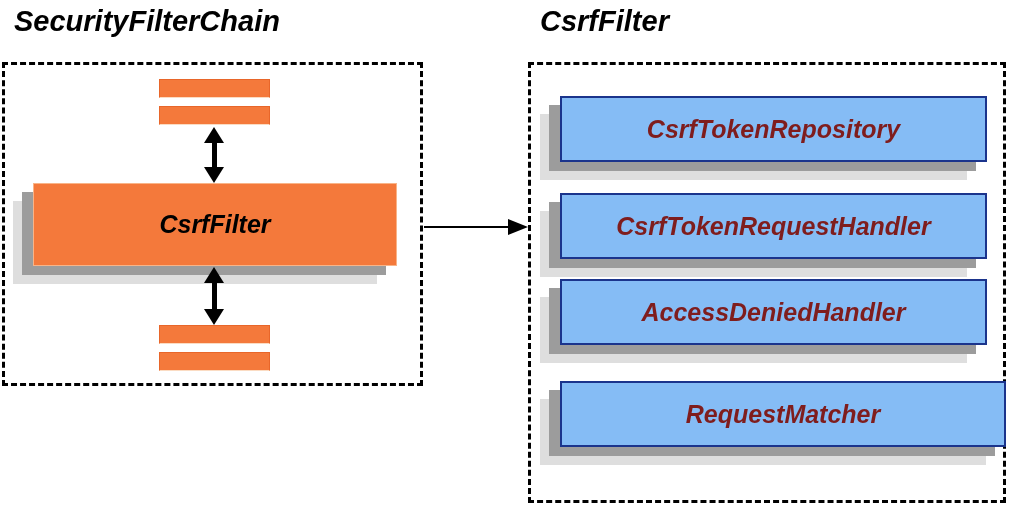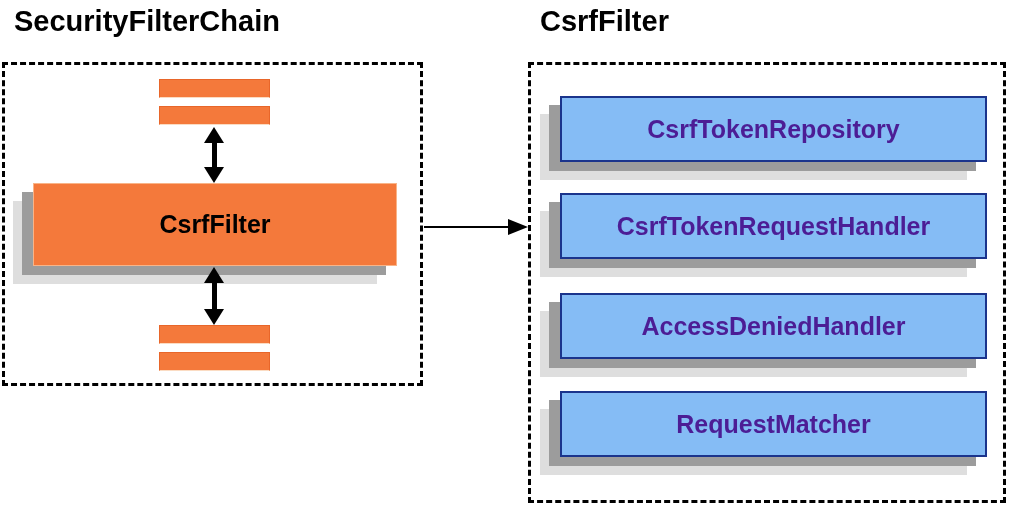--- a/index.html
+++ b/index.html
@@ -7,20 +7,21 @@
     padding: 0;
     background: #ffffff;
     font-family: "Liberation Sans", sans-serif;
   }
   .canvas {
     position: relative;
     width: 1010px;
     height: 505px;
     background: var(--page-bg, #ffffff);
     overflow: hidden;
+    font-style: italic;
   }
   .panel-title {
     position: absolute;
     font-size: 29px;
     font-weight: bold;
     color: #000000;
     white-space: nowrap;
     letter-spacing: 0px;
   }
   #title-left  { left: 14px;  top: 5px; }
@@ -85,26 +86,26 @@
     width: 100%;
     height: 100%;
     background: var(--blue, #85BCF5);
     border: 2px solid var(--blue-border, #1B348C);
     box-sizing: border-box;
     display: flex;
     align-items: center;
     justify-content: center;
     font-size: 25px;
     font-weight: bold;
-    color: #4c1d95;
+    color: #7f1d1d;
   }
   #component-0 { top: 96px;  }
   #component-1 { top: 193px; text-align: center; }
-  #component-2 { top: 293px; }
-  #component-3 { top: 391px; }
+  #component-2 { top: 279px; }
+  #component-3 { top: 381px; padding-left: 19px; }
 
   
   .v-arrow {
     position: absolute;
     left: 204px;
     width: 21px;
   }
   #v-arrow-top    { top: 127px; height: 56px; }
   #v-arrow-bottom { top: 267px; height: 58px; }
   .v-arrow .shaft {

